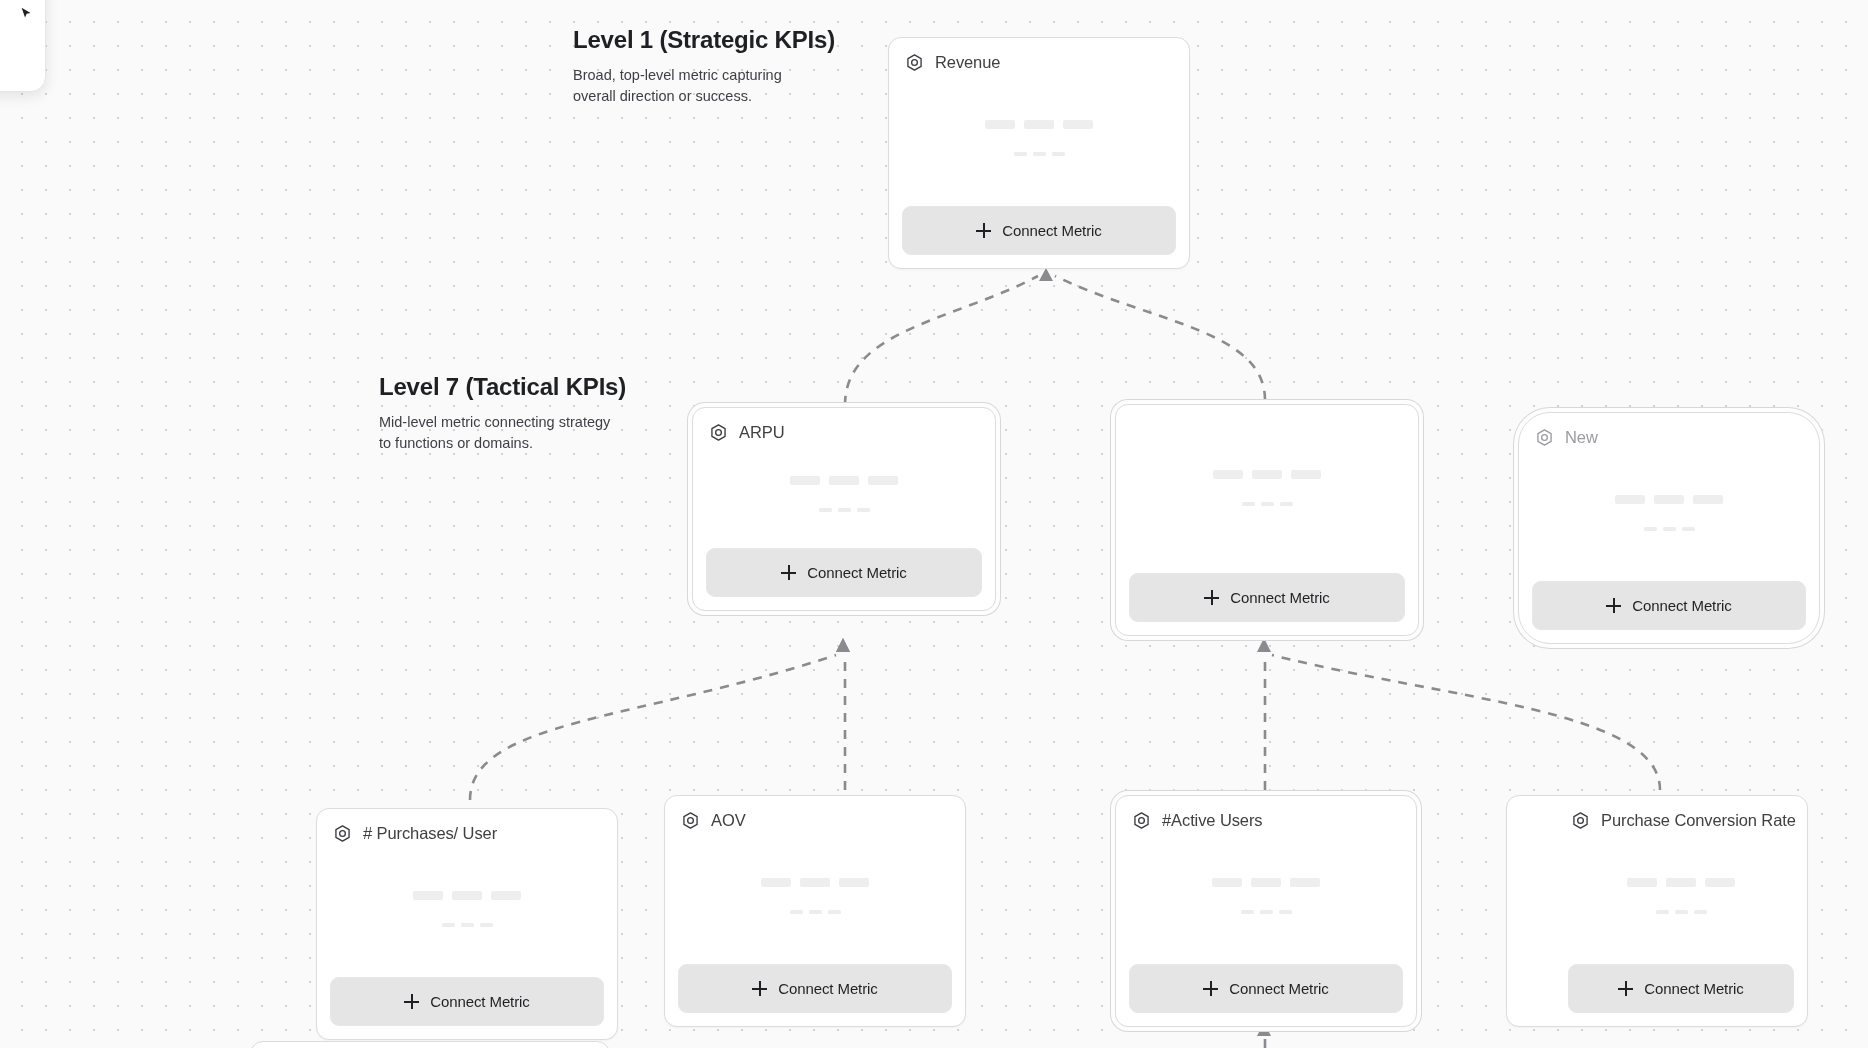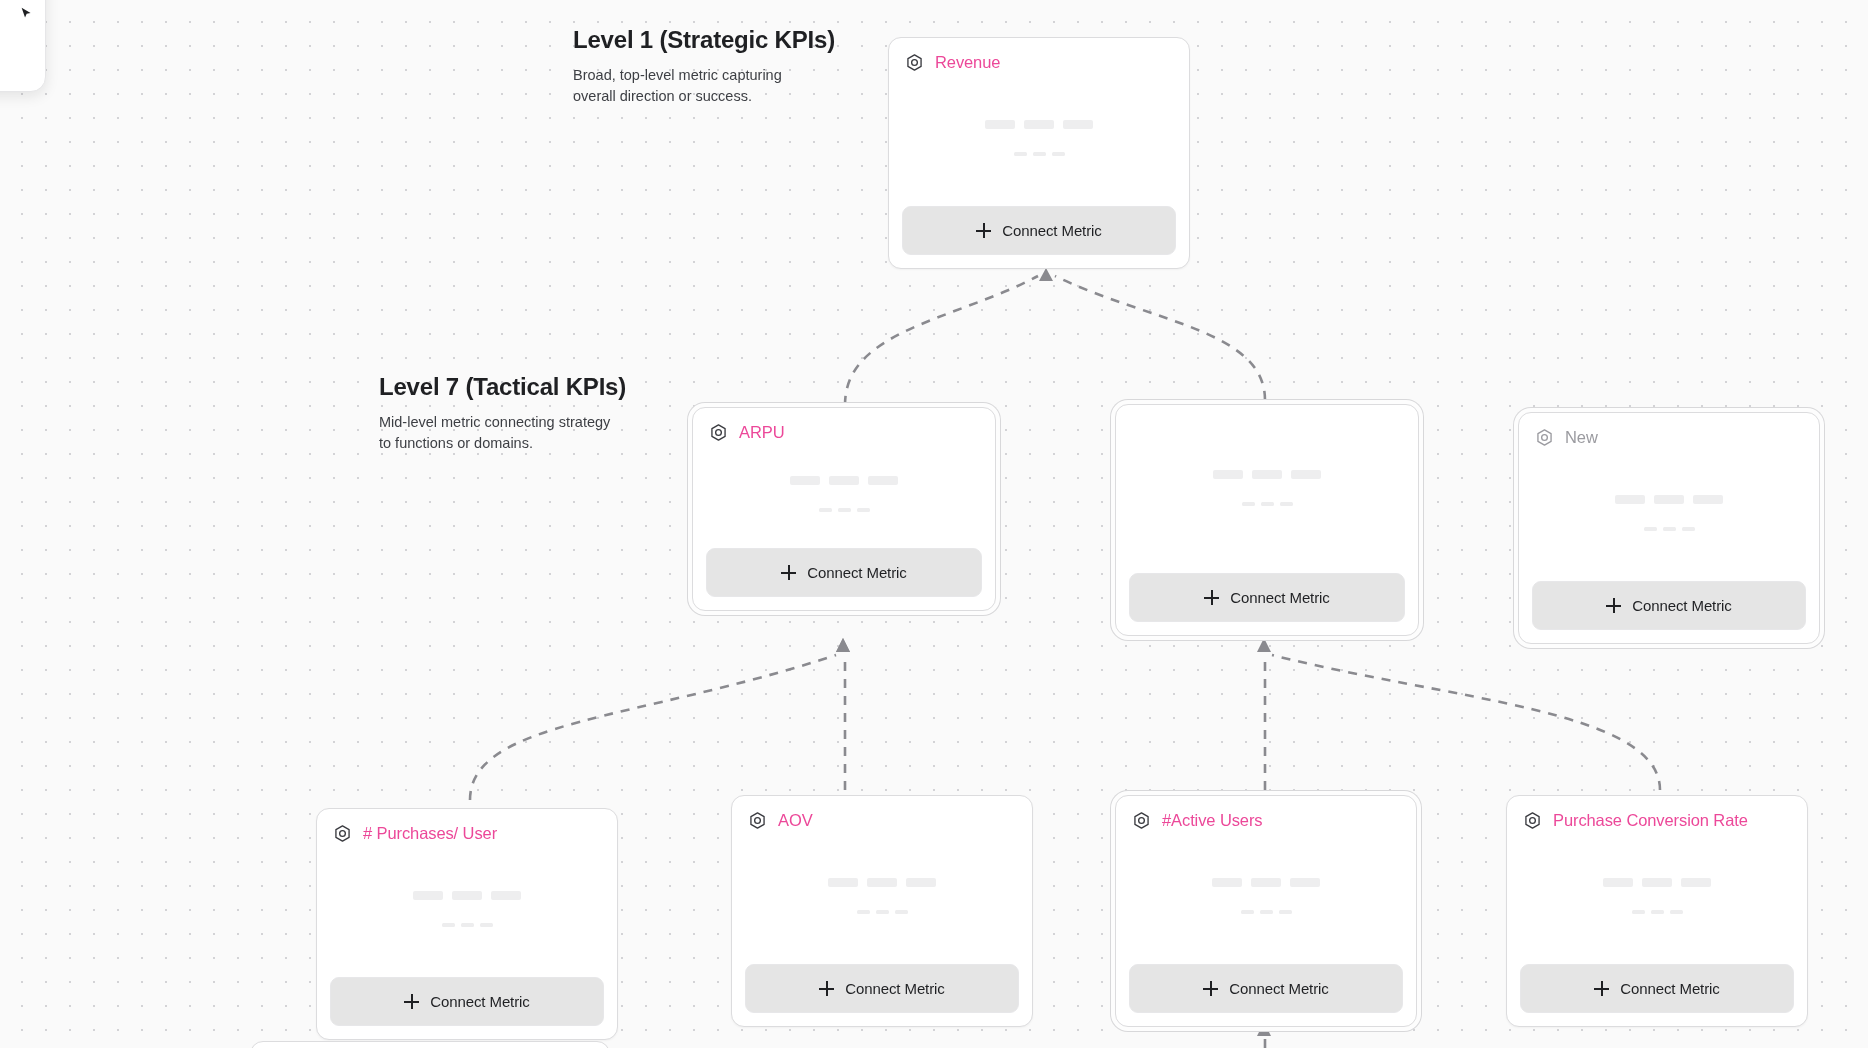--- a/index.html
+++ b/index.html
@@ -57,21 +57,21 @@
   }
   .card-header {
     display: flex;
     align-items: center;
     gap: 11px;
     padding: 15px 16px 0 16px;
   }
   .card-title {
     font-size: 16.5px;
     font-weight: 500;
-    color: #ec4899;
+    color: #404040;
     letter-spacing: -0.1px;
     white-space: nowrap;
   }
   .card.muted .card-title { color: #9b9ba0; font-weight: 400; }
   .hex-icon { width: 19px; height: 19px; flex: 0 0 19px; display:block; }
   .spin-icon { width: 19px; height: 19px; flex: 0 0 19px; display:block; }
 
   .card-body {
     flex: 1 1 auto;
     display: flex;
@@ -244,21 +244,21 @@
         <span class="skel s"></span>
         <span class="skel s"></span>
       </div>
     </div>
     <div class="connect-btn">
       <span class="plus"></span>
       <span class="connect-label">Connect Metric</span>
     </div>
   </div>
 
-  <div class="card selected muted" style="left:1518px; top:412px; width:302px; height:232px;">
+  <div class="card selected muted" style="left:1518px; top:412px; width:302px; height:232px;border-radius:32px;">
     <div class="card-header">
       <svg class="hex-icon" viewBox="0 0 24 24" fill="none">
         <path d="M12 2.3 20.3 7v10L12 21.7 3.7 17V7Z" stroke="#9b9ba0" stroke-width="1.7" stroke-linejoin="round"></path>
         <circle cx="12" cy="12" r="3.6" stroke="#9b9ba0" stroke-width="1.7"></circle>
       </svg>
       <div class="card-title">New</div>
     </div>
     <div class="card-body">
       <div class="skel-row">
         <span class="skel a"></span>
@@ -296,21 +296,21 @@
         <span class="skel s"></span>
         <span class="skel s"></span>
       </div>
     </div>
     <div class="connect-btn">
       <span class="plus"></span>
       <span class="connect-label">Connect Metric</span>
     </div>
   </div>
 
-  <div class="card" style="left:731px; top:795px; width:302px; height:232px;">
+  <div class="card" style="left:664px; top:795px; width:302px; height:232px;">
     <div class="card-header">
       <svg class="hex-icon" viewBox="0 0 24 24" fill="none">
         <path d="M12 2.3 20.3 7v10L12 21.7 3.7 17V7Z" stroke="#3a3b40" stroke-width="1.7" stroke-linejoin="round"></path>
         <circle cx="12" cy="12" r="3.6" stroke="#3a3b40" stroke-width="1.7"></circle>
       </svg>
       <div class="card-title">AOV</div>
     </div>
     <div class="card-body">
       <div class="skel-row">
         <span class="skel a"></span>
@@ -348,21 +348,21 @@
         <span class="skel s"></span>
         <span class="skel s"></span>
       </div>
     </div>
     <div class="connect-btn">
       <span class="plus"></span>
       <span class="connect-label">Connect Metric</span>
     </div>
   </div>
 
-  <div class="card" style="left:1506px; top:795px; width:302px; height:232px;">
+  <div class="card" style="left:1506px; top:795px; width:302px; height:232px;padding-left:48px;">
     <div class="card-header">
       <svg class="hex-icon" viewBox="0 0 24 24" fill="none">
         <path d="M12 2.3 20.3 7v10L12 21.7 3.7 17V7Z" stroke="#3a3b40" stroke-width="1.7" stroke-linejoin="round"></path>
         <circle cx="12" cy="12" r="3.6" stroke="#3a3b40" stroke-width="1.7"></circle>
       </svg>
       <div class="card-title">Purchase Conversion Rate</div>
     </div>
     <div class="card-body">
       <div class="skel-row">
         <span class="skel a"></span>

